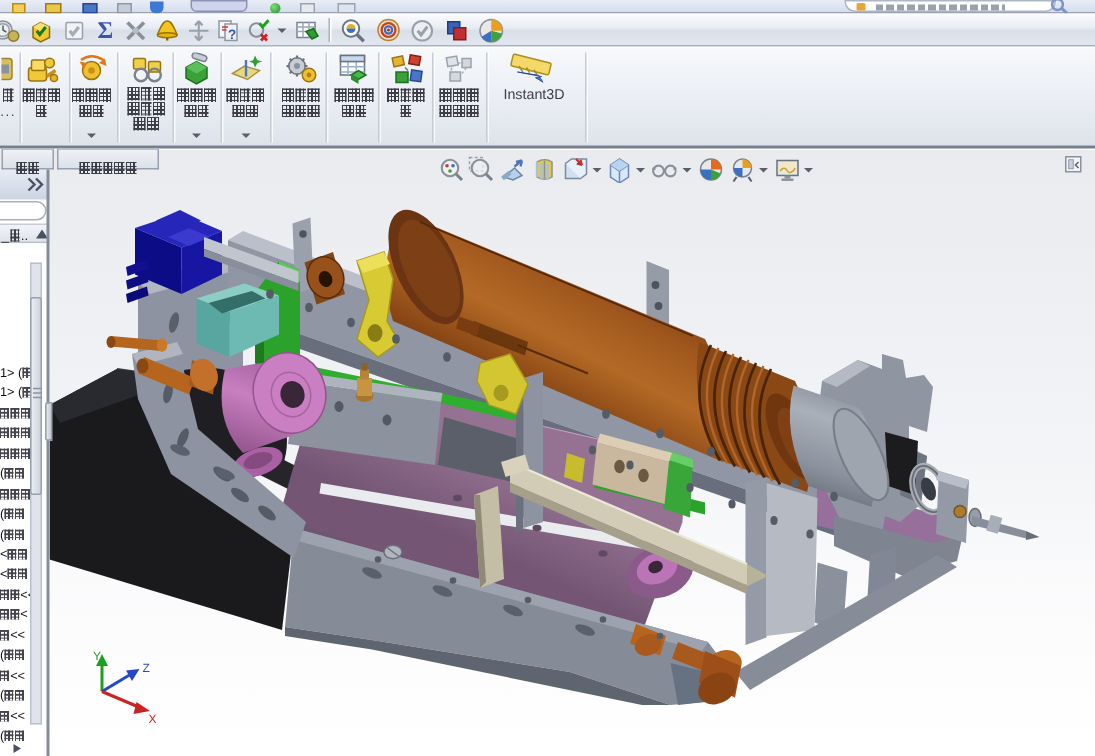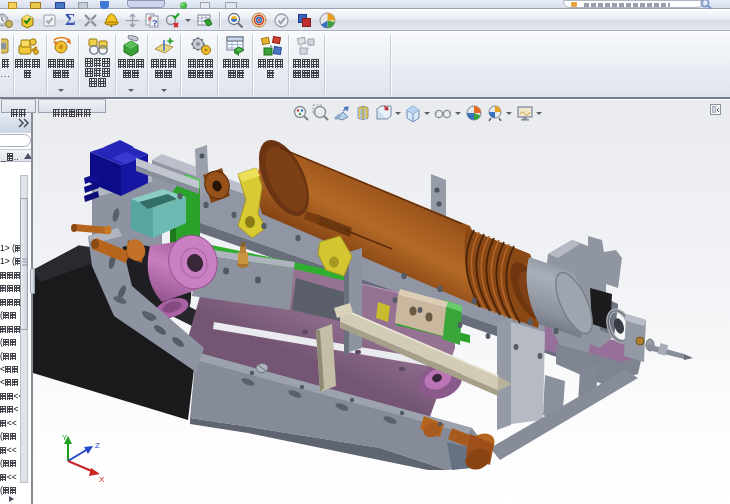--- a/index.html
+++ b/index.html
@@ -225,20 +225,28 @@
     <div class="rb" style="left:288px;width:36px">
       <svg class="rbi" width="22" height="22">
           <rect x="3" y="3" width="7" height="6" fill="#dfe2e7" stroke="#9aa2ac" transform="rotate(-10 6 6)"></rect>
           <rect x="13" y="4" width="6" height="6" fill="#d4d8de" stroke="#9aa2ac"></rect>
           <rect x="5" y="13" width="7" height="6" fill="#d4d8de" stroke="#9aa2ac"></rect>
           <path d="M6 10v4M16 10l-3 4M10 7h4" stroke="#aab0ba" stroke-dasharray="2 1.4"></path>
         </svg>
       <div><i class="c"></i><i class="c"></i><i class="c"></i></div>
         <div><i class="c"></i><i class="c"></i><i class="c"></i></div>
     </div>
+    <div class="rb" style="left:330px;width:52px;font-size:9.5px;color:#3e3e46">
+      <svg class="rbi" width="34" height="22">
+          <rect x="2" y="4" width="26" height="8" rx="1" fill="#f4d868" stroke="#a8901c" transform="rotate(14 15 8)"></rect>
+          <path d="M7 9l2.5 4M12 10l2 3.4M17 11.5l2 3.2" stroke="#a8901c"></path>
+          <path d="M8 18l16 3-4 .8 5 3-3-4.6z" fill="#4a86d8" stroke="#24479a" stroke-width=".6" transform="translate(-2 -5)"></path>
+        </svg>
+      <div>Instant3D</div>
+    </div>
     <div class="sep" style="left:13px"></div>
       <div class="sep" style="left:46px"></div>
       <div class="sep" style="left:78px"></div>
     <div class="sep" style="left:115px"></div>
       <div class="sep" style="left:147px"></div>
       <div class="sep" style="left:180px"></div>
     <div class="sep" style="left:217px"></div>
       <div class="sep" style="left:252px"></div>
       <div class="sep" style="left:288px"></div>
     <div class="sep" style="left:324px"></div>

